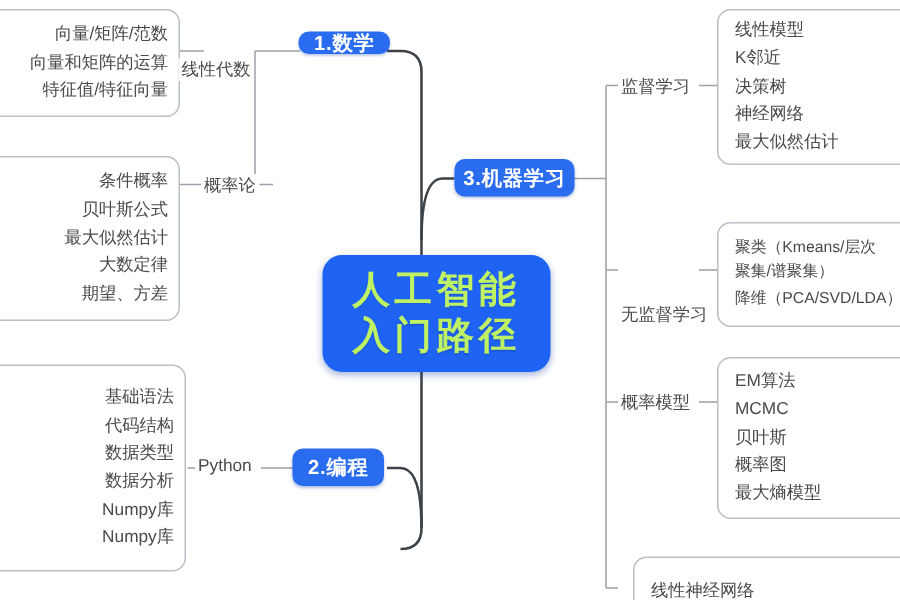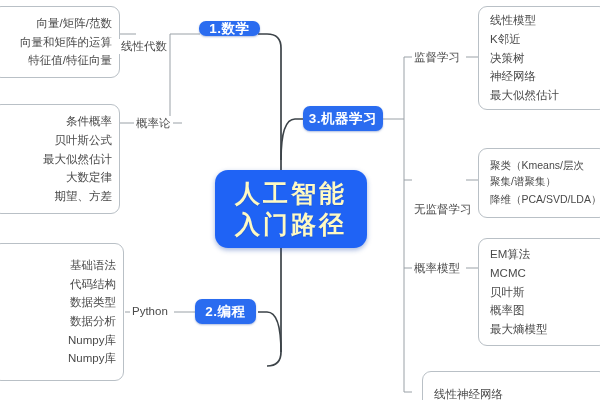--- a/index.html
+++ b/index.html
@@ -52,21 +52,21 @@
     white-space:nowrap;
     box-shadow:0 1px 2px rgba(30,70,160,.35);
     z-index:5;
     letter-spacing:.5px;
   }
 
   
   .central{
     position:absolute;
     background:#1f63f5;
-    color:#fef9c3;
+    color:#bef264;
     border-radius:13px;
     display:flex;flex-direction:column;
     align-items:center;justify-content:center;
     font-size:25px;
     font-weight:bold;
     letter-spacing:3px;
     line-height:1.24;
     box-shadow:0 2px 5px rgba(25,70,170,.4);
     z-index:6;
     text-shadow:0 1px 1px rgba(0,0,0,.12);

